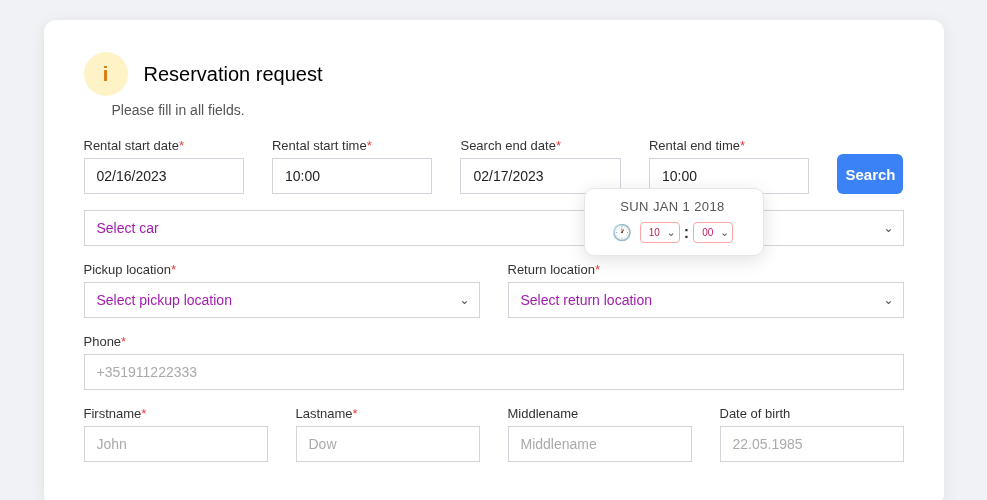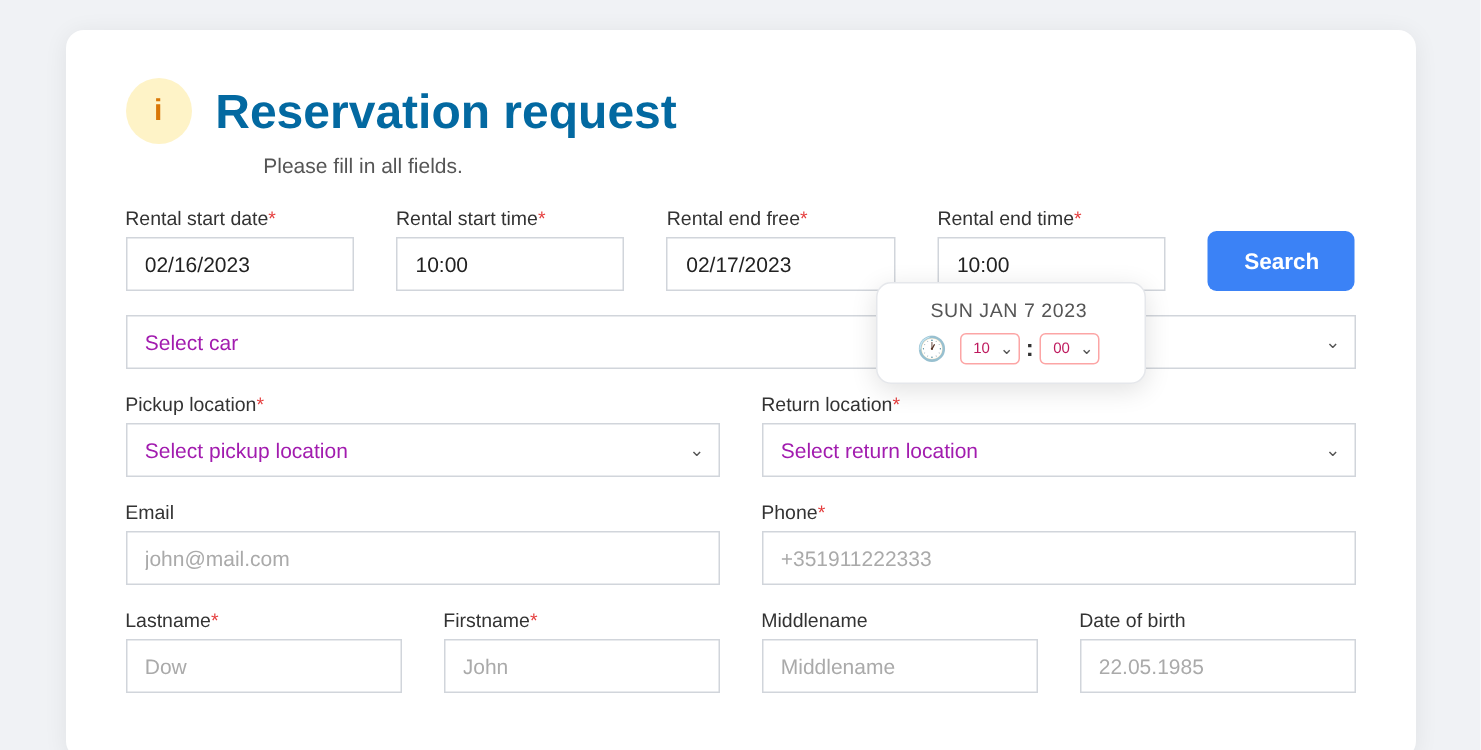--- a/index.html
+++ b/index.html
@@ -33,28 +33,28 @@
       background: #fef3c7;
       display: flex;
       align-items: center;
       justify-content: center;
       font-size: 20px;
       color: #d97706;
       font-weight: bold;
       flex-shrink: 0;
     }
     .title {
-      font-size: 32px;
-      font-weight: 700;
-      color: #0369a1;
+      font-size: 20px;
+      font-weight: 400;
+      color: #000000;
     }
     .subtitle {
       font-size: 14px;
       color: #555;
-      margin-left: 92px;
+      margin-left: 28px;
       margin-bottom: 20px;
     }
     .row {
       display: flex;
       gap: 28px;
       margin-bottom: 16px;
       align-items: flex-end;
       justify-content: space-between;
     }
     .field-group {
@@ -101,21 +101,21 @@
       transform: translateY(-50%);
       pointer-events: none;
       color: #555;
       font-size: 12px;
     }
     .btn-search {
       background: #3b82f6;
       color: #fff;
       border: none;
       border-radius: 6px;
-      padding: 10px 24px;
+      padding: 10px 8px;
       font-size: 15px;
       font-weight: 600;
       cursor: pointer;
       height: 40px;
       white-space: nowrap;
       flex-shrink: 0;
     }
 
     
     .time-popup {
@@ -213,21 +213,21 @@
       <input type="text" value="02/16/2023" style="">
     </div>
     <div class="field-group">
       <label>
         <span>Rental start time</span><span class="required">*</span>
       </label>
       <input type="text" value="10:00" style="">
     </div>
     <div class="field-group">
       <label>
-        <span>Rental end free</span><span class="required">*</span>
+        <span>Search end date</span><span class="required">*</span>
       </label>
       <input type="text" value="02/17/2023" style="">
     </div>
     <div class="field-group">
       <label>
         <span>Rental end time</span><span class="required">*</span>
       </label>
       <input type="text" value="10:00" style="">
     </div>
     <button class="btn-search">Search</button>
@@ -264,64 +264,60 @@
         <select>
           <option value="">Select return location</option>
         </select>
         <span class="chevron">⌄</span>
       </div>
     </div>
   </div>
 
   <div class="row">
     <div class="field-group">
-      <label>Email</label>
-      <input type="email" placeholder="john@mail.com" style="">
-    </div>
-    <div class="field-group">
       <label>
         <span>Phone</span><span class="required">*</span>
       </label>
       <input type="tel" placeholder="+351911222333" style="">
     </div>
   </div>
 
   <div class="row">
     <div class="field-group">
       <label>
+        <span>Firstname</span><span class="required">*</span>
+      </label>
+      <input type="text" placeholder="John" style="">
+    </div>
+    <div class="field-group">
+      <label>
         <span>Lastname</span><span class="required">*</span>
       </label>
       <input type="text" placeholder="Dow" style="">
-    </div>
-    <div class="field-group">
-      <label>
-        <span>Firstname</span><span class="required">*</span>
-      </label>
-      <input type="text" placeholder="John" style="">
     </div>
     <div class="field-group">
       <label>Middlename</label>
       <input type="text" placeholder="Middlename" style="">
     </div>
     <div class="field-group">
       <label>Date of birth</label>
       <input type="text" placeholder="22.05.1985" style="">
     </div>
   </div>
 
   <div class="consent-block">
     
     
     
     
     
   </div>
 
   <div class="time-popup">
-    <div class="time-popup-header">SUN JAN 7 2023</div>
+    <div class="time-popup-header">SUN JAN 1 2018</div>
     <div class="time-popup-row">
       <span class="time-clock-icon">🕐</span>
       <div class="time-select-wrapper">
         <select class="time-select-box">
           <option>10</option>
         </select>
       </div>
       <span class="time-colon">:</span>
       <div class="time-select-wrapper">
         <select class="time-select-box">

